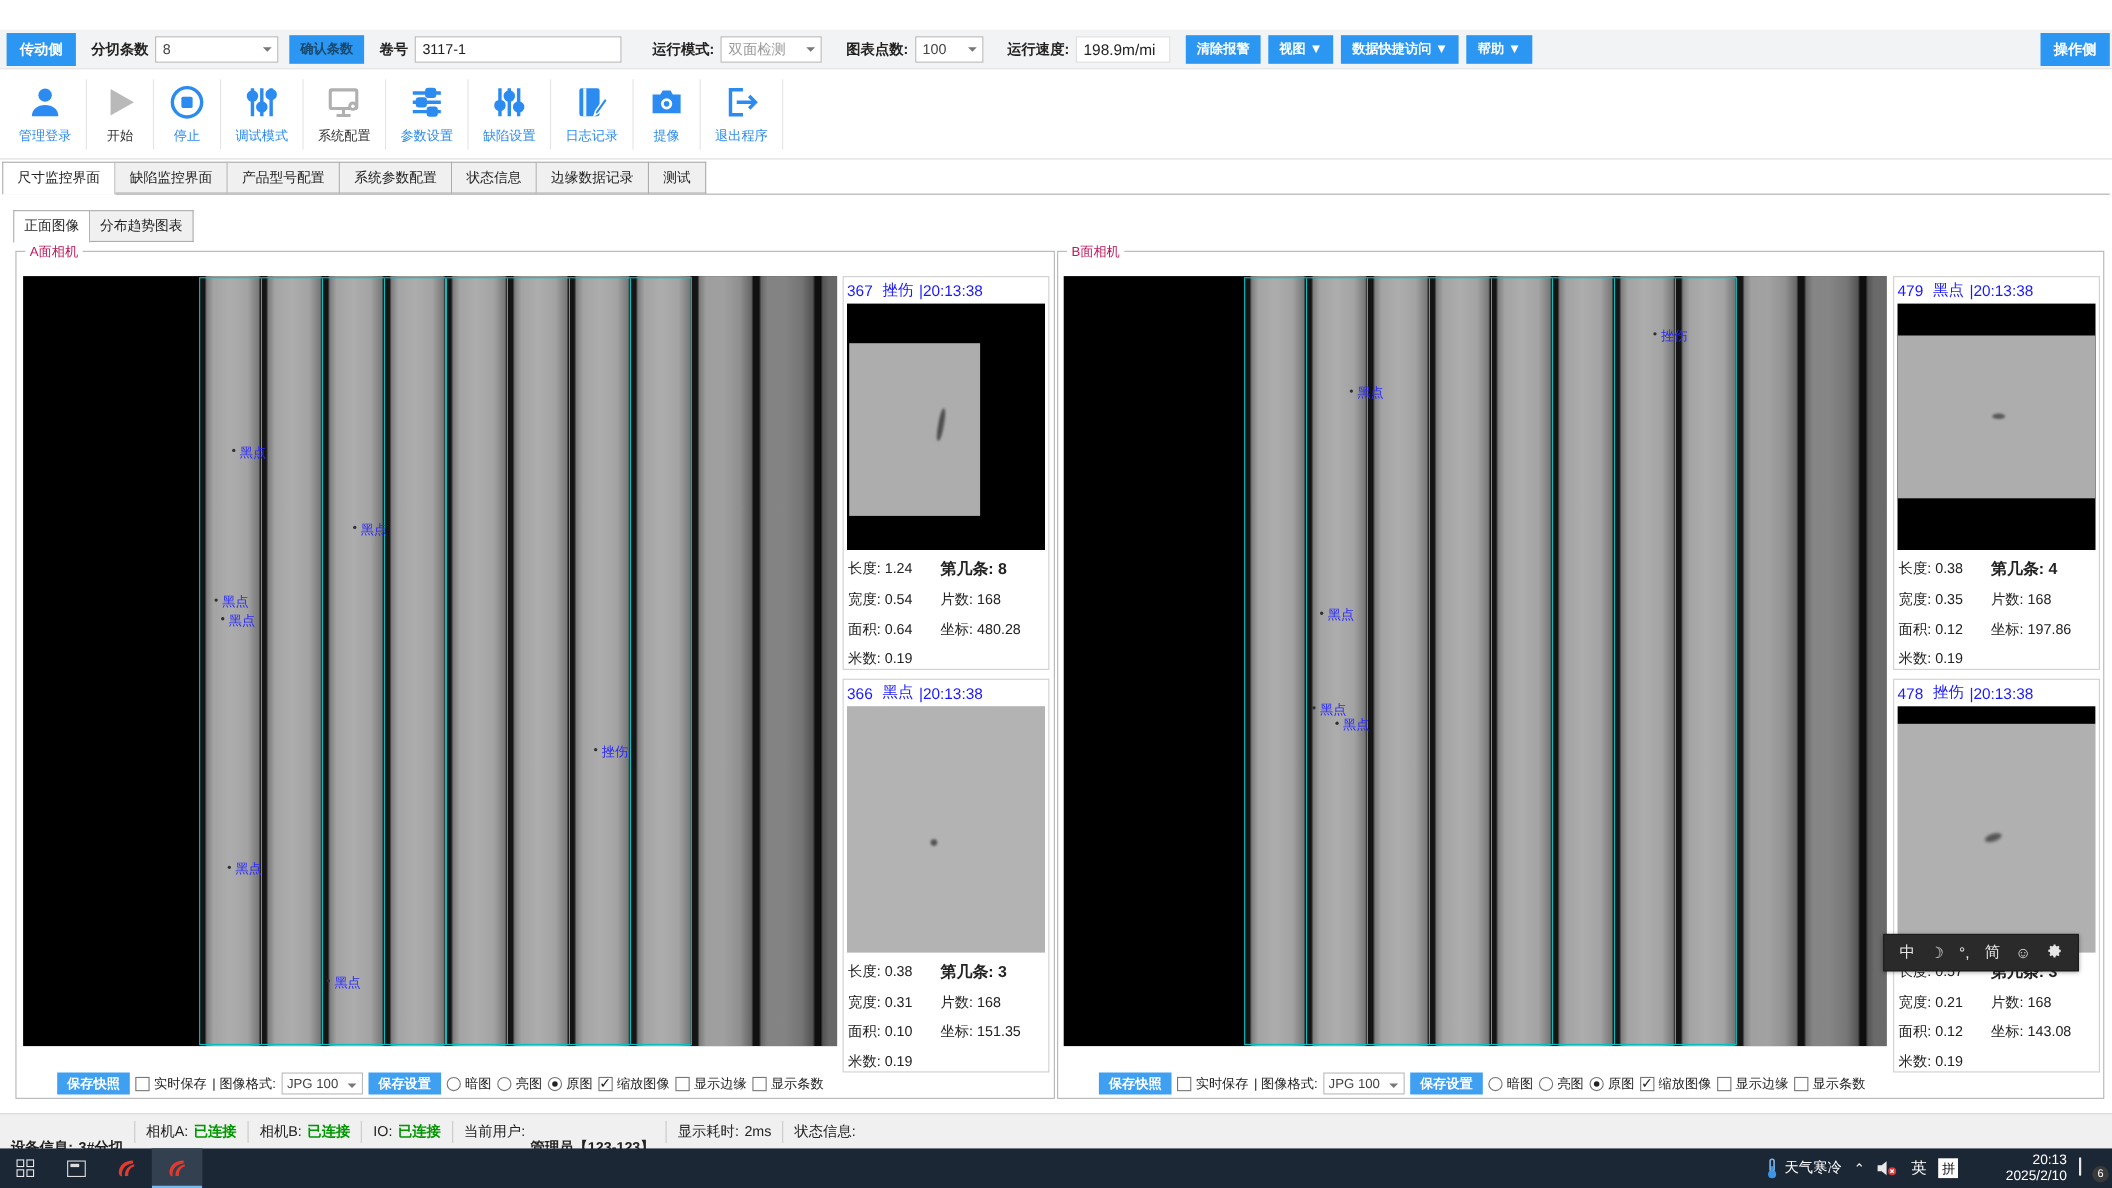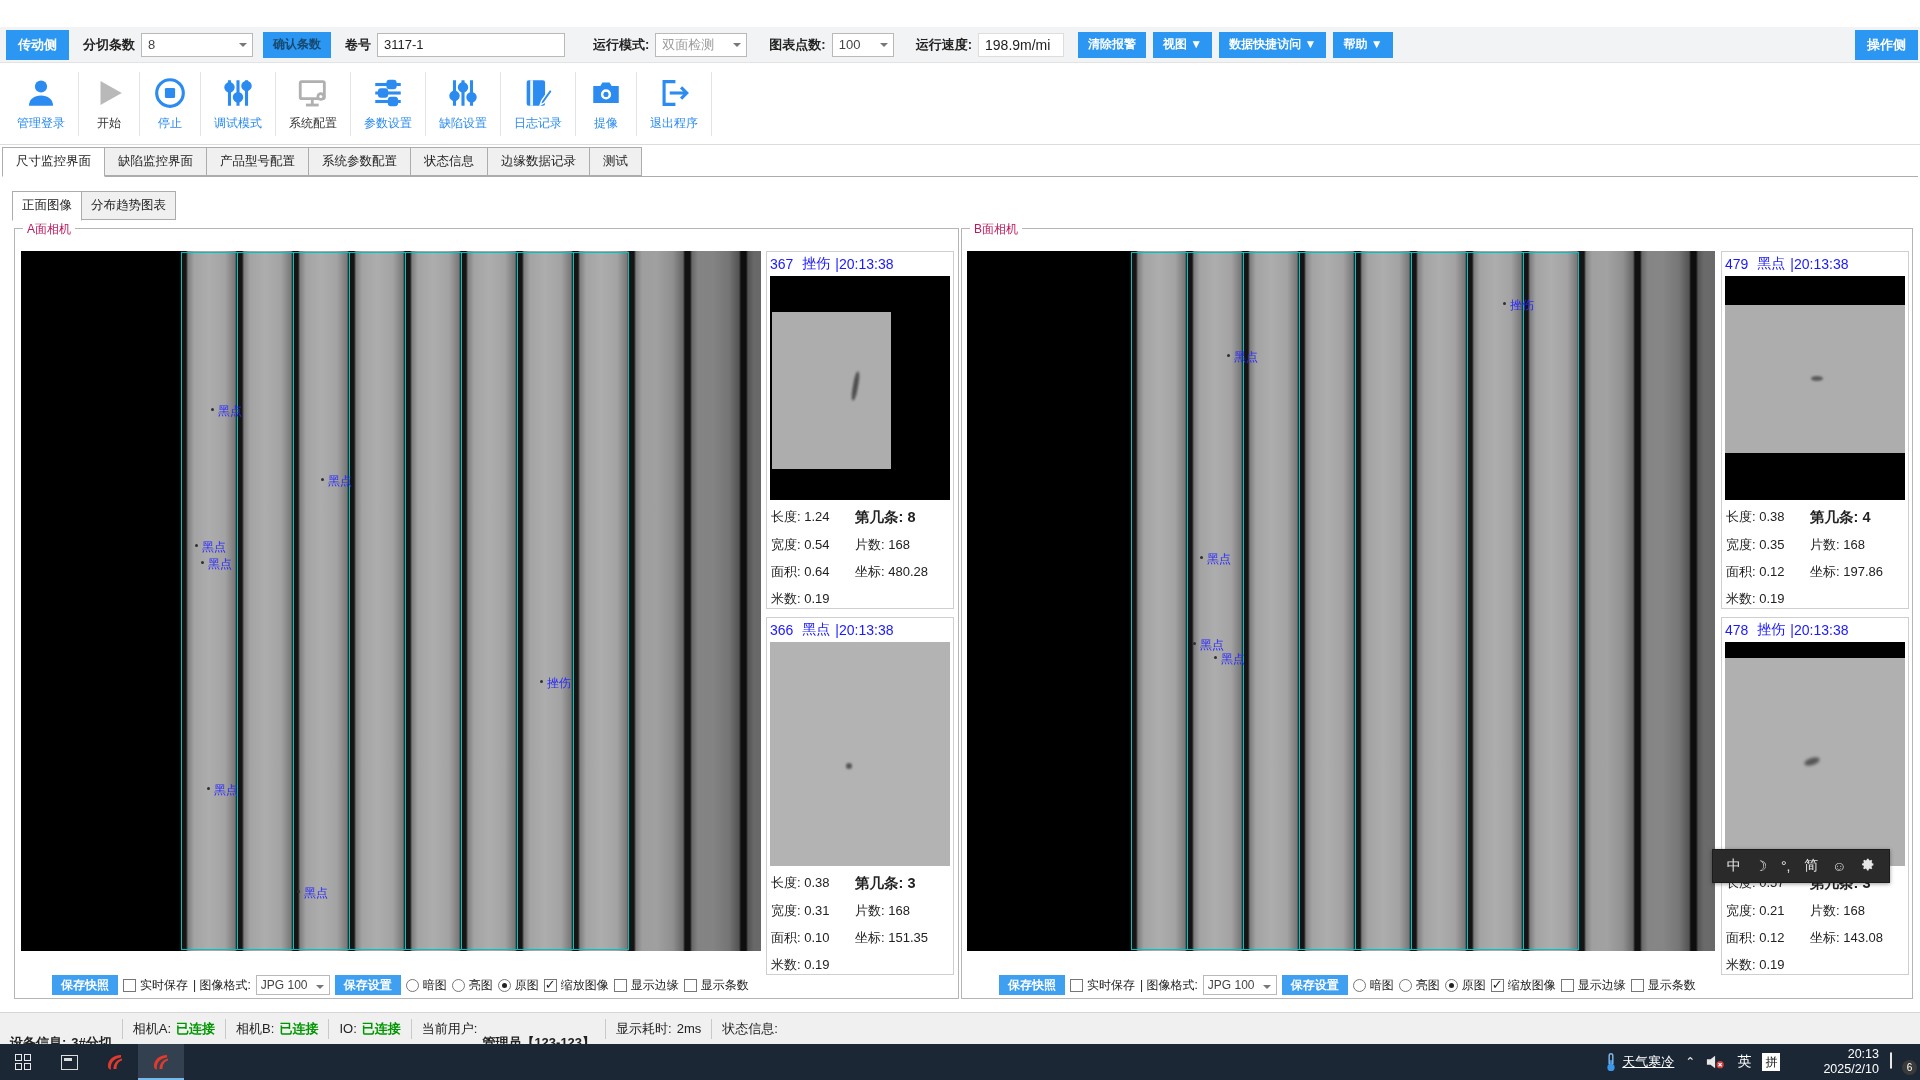--- a/index.html
+++ b/index.html
@@ -105,21 +105,21 @@
 
   
   .taskbar { position:absolute; left:0; top:1044px; width:1920px; height:36px; background:#1c2736; display:flex; align-items:center; color:#fff; }
   .tb-slot { width:46px; height:36px; display:flex; align-items:center; justify-content:center; cursor:pointer; }
   .tb-slot.active { background:#33404f; box-shadow:inset 0 -2px 0 #76b9ed; }
   .start-grid { display:grid; grid-template-columns:7px 7px; grid-template-rows:7px 7px; gap:2px; }
   .start-grid span { background:transparent; border:1.5px solid #e8e8e8; }
   .appwin { width:17px; height:15px; border:1.5px solid #ddd; position:relative; }
   .appwin::after { content:""; position:absolute; left:2px; top:2px; width:8px; height:3px; background:#ddd; }
   .tray { margin-left:auto; display:flex; align-items:center; gap:11px; padding-right:10px; font-size:13px; }
-  .tray .titem { display:flex; align-items:center; gap:4px; cursor:pointer;text-decoration:underline; }
+  .tray .titem { display:flex; gap:4px; cursor:pointer; }
   .chev { font-size:12px; color:#eee; }
   .ime-box { width:18px; height:18px; background:#fff; color:#111; display:flex; align-items:center; justify-content:center; font-size:12px; }
   .clock { text-align:right; font-size:12.5px; line-height:15px;margin-left:32px; }
   .note-icon { position:relative; width:20px; height:18px; }
   .note-icon .bubble { width:18px; height:16px; border:1.5px solid #e8e8e8; border-radius:2px; }
   .note-icon .badge { position:absolute; right:-7px; bottom:-4px; width:15px; height:15px; border-radius:50%; background:#3a3a3a; color:#fff; font-size:10px; display:flex; align-items:center; justify-content:center; }
 
   
   .ime-bar { position:absolute; left:1712px; top:849px; width:178px; height:34px; background:#2a2a2a; border:1px solid #1c1c1c; display:flex; align-items:center; justify-content:space-evenly; color:#e6e6e6; font-size:14px; z-index:50; box-shadow:0 1px 4px rgba(0,0,0,.4); }
   .ime-bar .ime-item { cursor:pointer; }

